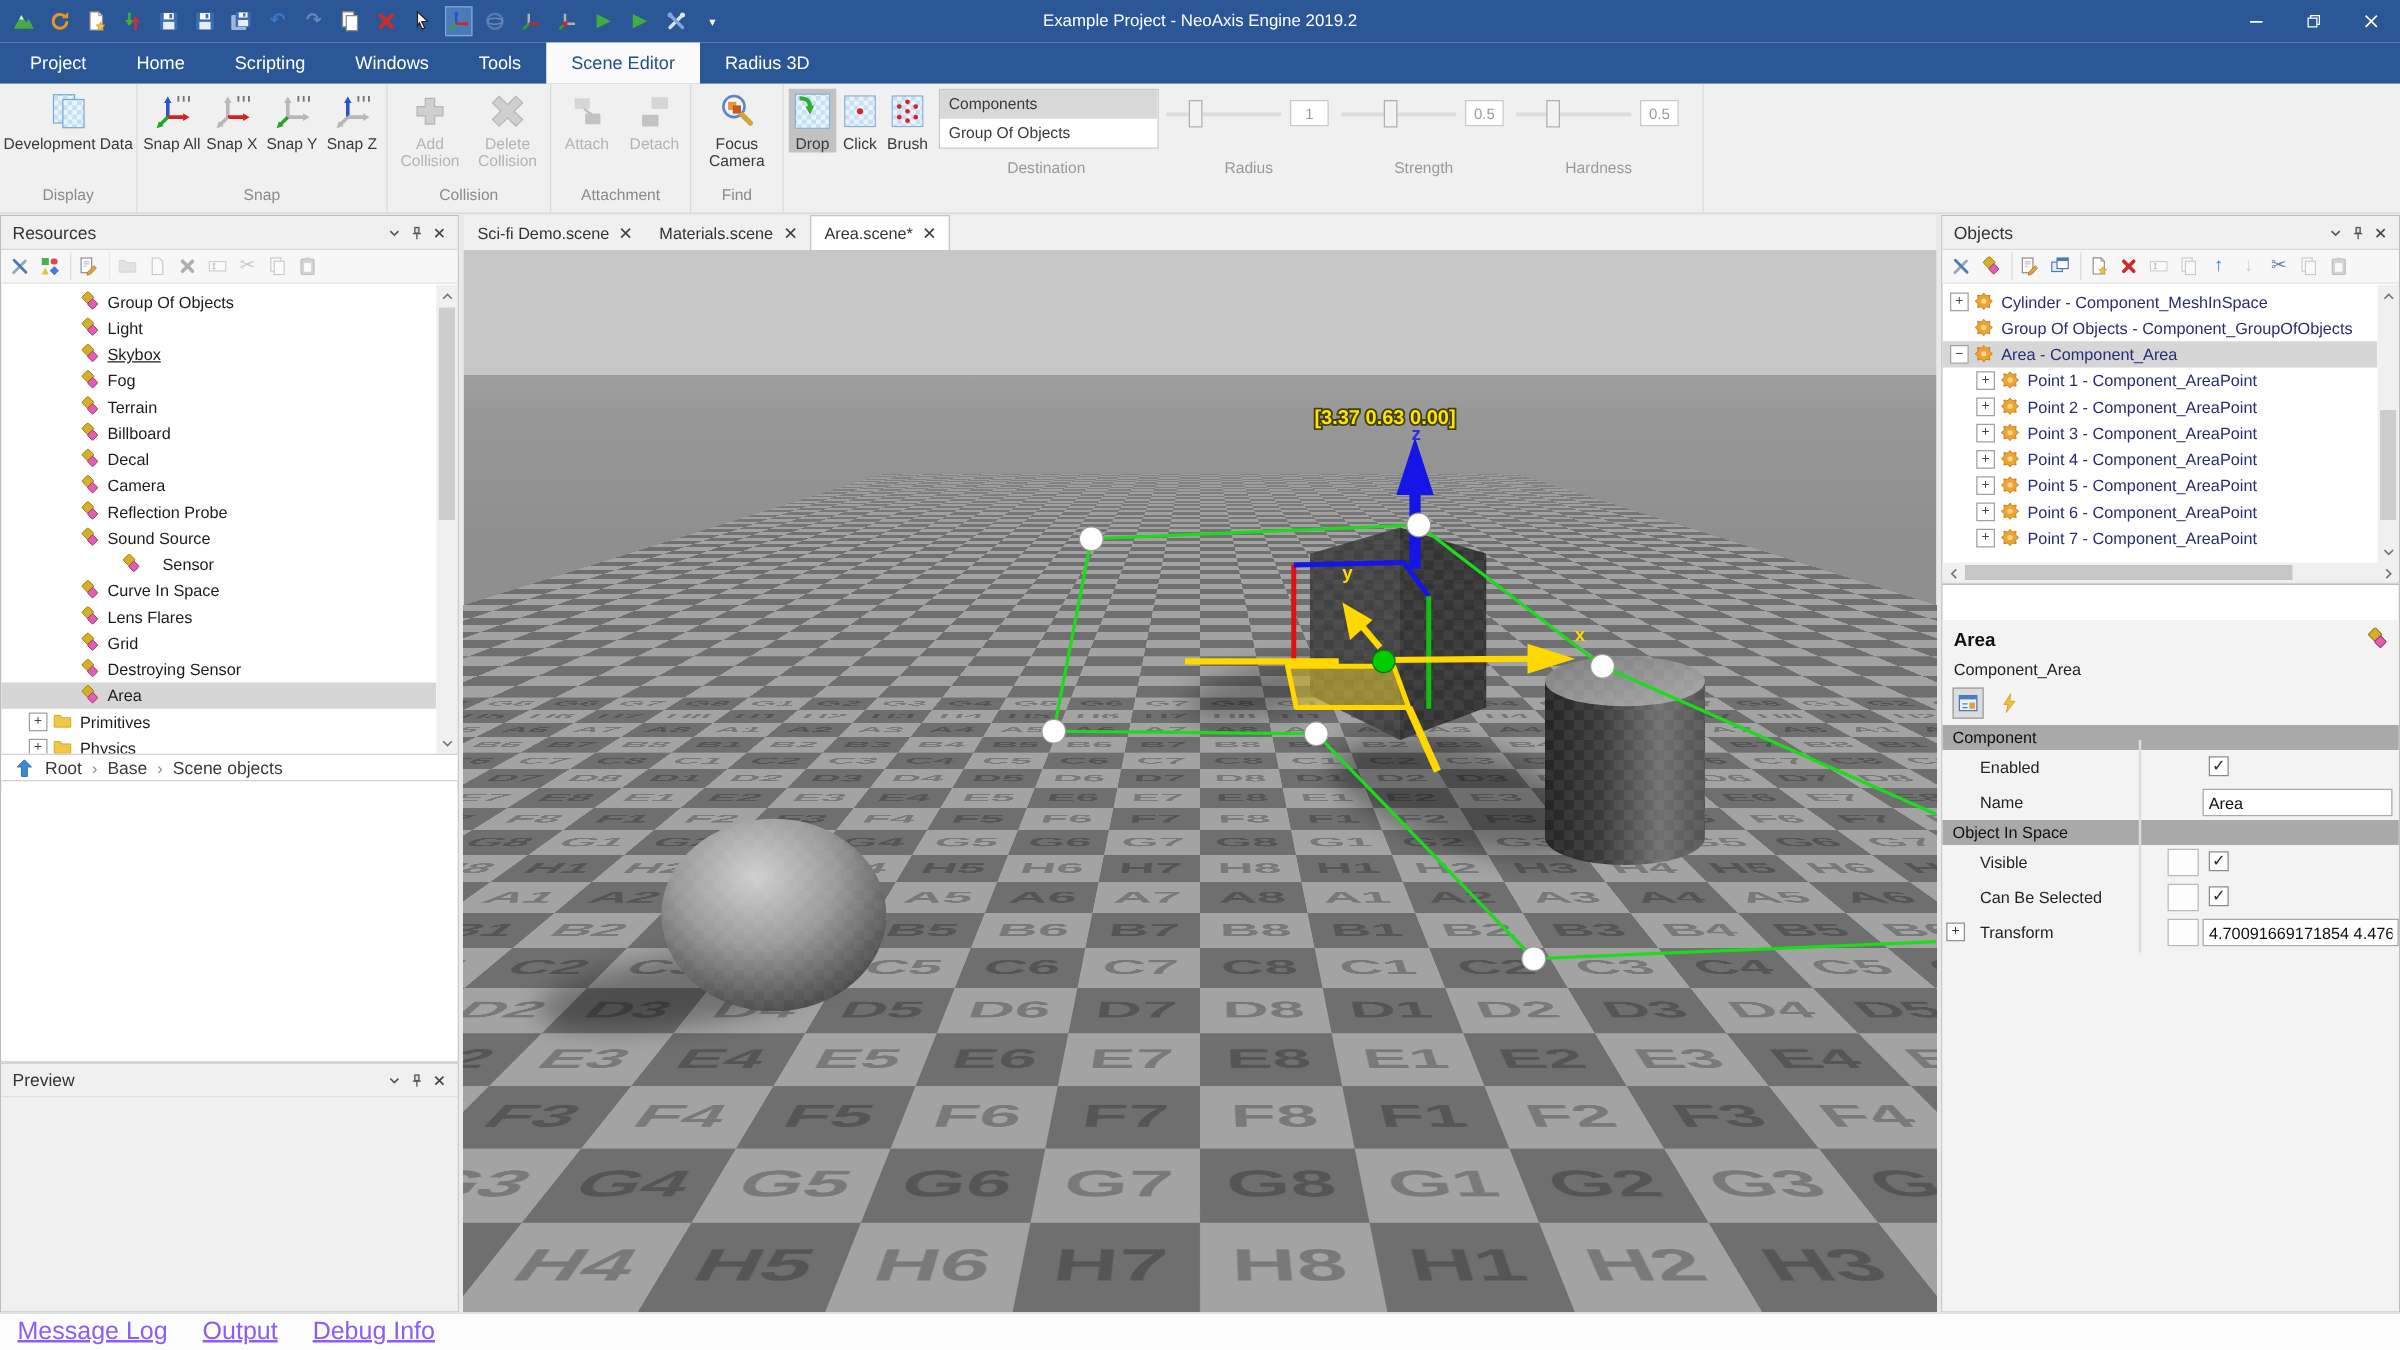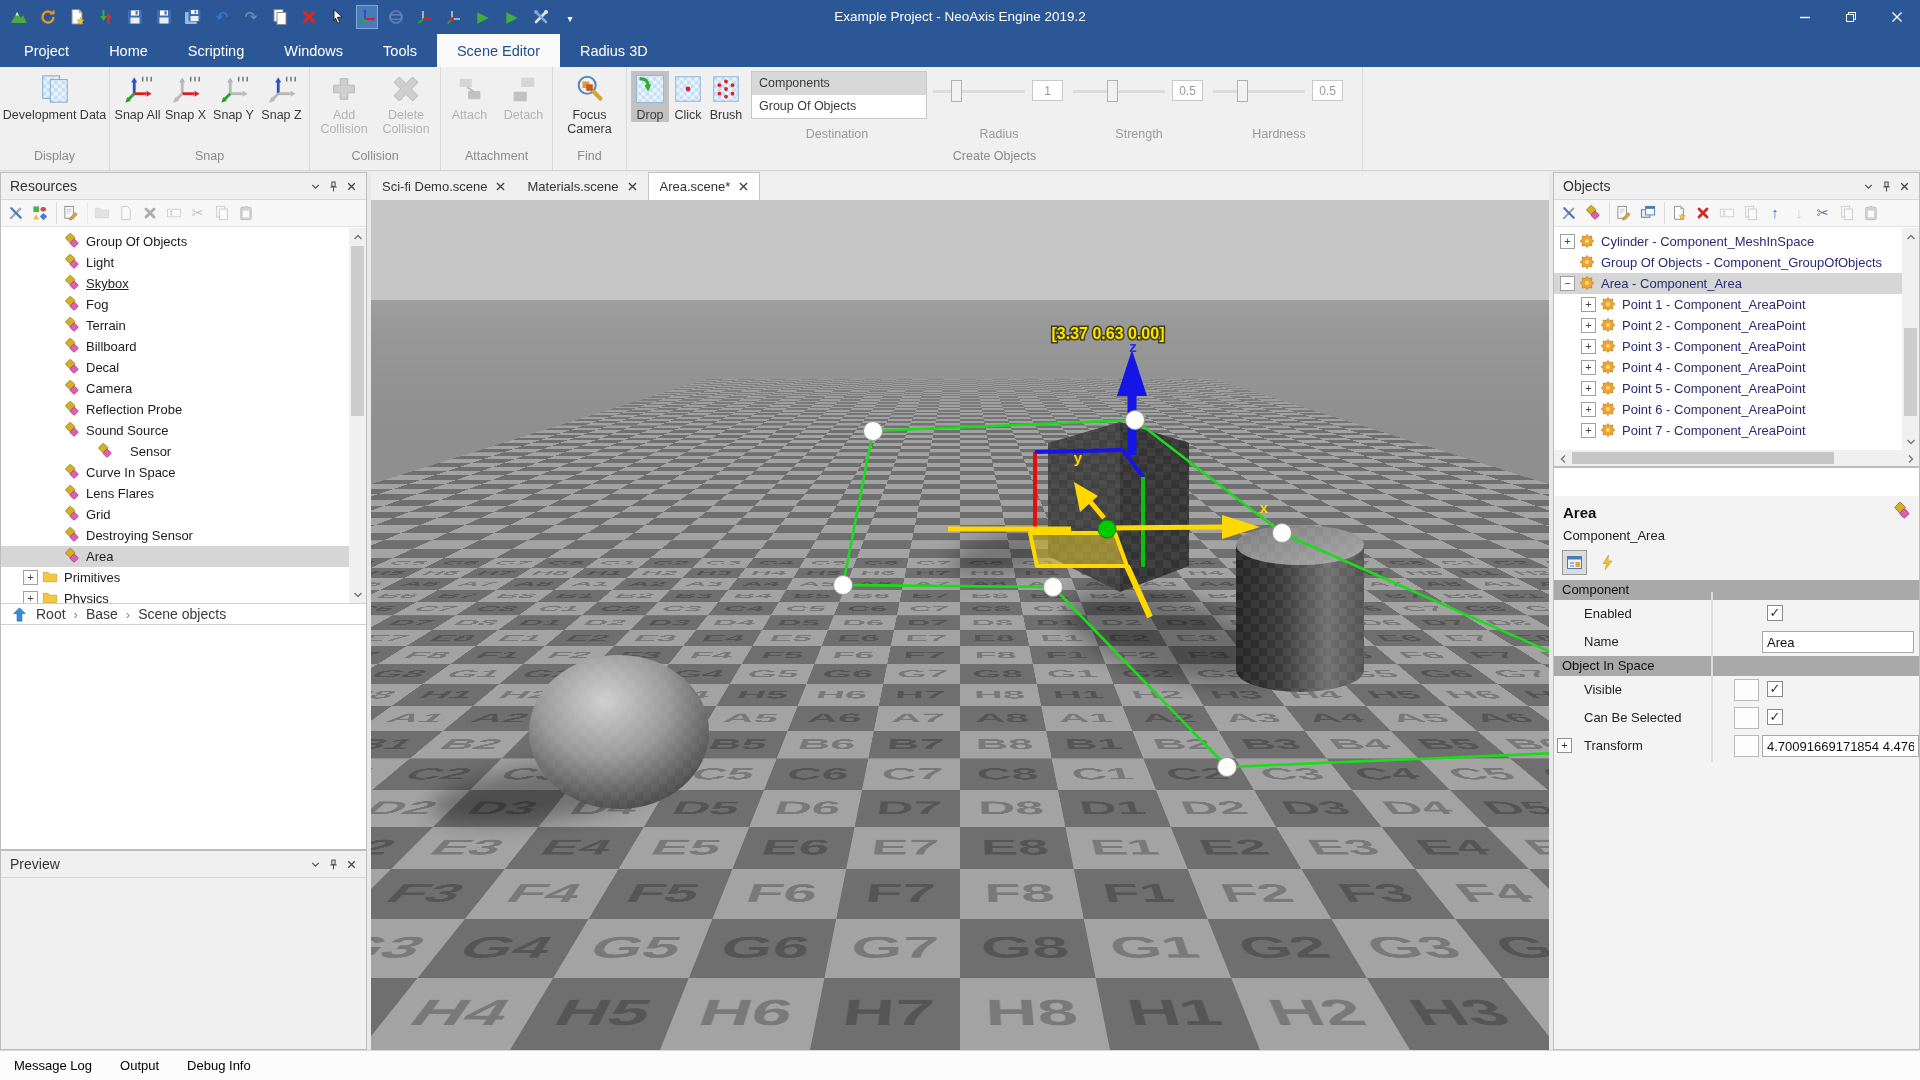--- a/index.html
+++ b/index.html
@@ -103,21 +103,21 @@
   .pbox { position:absolute; left:180px; top:3px; width:25px; height:22px; background:#fdfdfd; border:1px solid #b8b8b8; }
   .pinput { position:absolute; top:3px; height:22px; border:1px solid #a8a8a8; background:#fff; font-size:13px; font-family:inherit; padding:0 4px; color:#111; }
   .pexp { position:absolute; left:3px; top:6px; width:15px; height:15px; border:1px solid #909090; background:#fff; font-size:11px; line-height:13px; text-align:center; color:#333; }
   #set-divider { position:absolute; left:157px; top:96px; width:2px; height:170px; background:#dedede; }
   .stab { width:25px; height:25px; display:inline-flex; align-items:center; justify-content:center; border:1px solid transparent; margin-right:4px; }
   .stab svg { width:17px; height:17px; }
   .stab.sel { background:#dcdcdc; border-color:#9a9a9a; }
 
   
   #statusbar { position:absolute; left:0; top:1050px; width:1920px; height:30px; background:#fcfcfc; border-top:1px solid #d8d8d8; display:flex; align-items:center; padding-left:14px; gap:28px; }
-  .stab-item { font-size:13px; color:#000000; }
+  .stab-item { font-size:20px; color:#8b5cf6;text-decoration:underline; }
 </style>
 </head>
 <body>
 
 <svg width="0" height="0" style="position:absolute">
   <defs>
     <pattern id="pchk" width="8" height="8" patternUnits="userSpaceOnUse">
       <rect width="8" height="8" fill="#eaf4fd"></rect>
       <rect width="4" height="4" fill="#c7dff5"></rect>
       <rect x="4" y="4" width="4" height="4" fill="#c7dff5"></rect>
@@ -590,21 +590,20 @@
           </div>
 
           <div class="sunit">
             <div class="strack"></div>
             <div class="shandle" style="left: 28px;"></div>
             <div class="sval">0.5</div>
             <div class="sublabel">Hardness</div>
           </div>
 
       </div>
-      <div class="rglabel">Create Objects</div>
     </div>
     <div class="rgroup" style="flex:1;border-right:none"></div>
   </div>
 
   <div class="panel" style="left:0;top:172px;width:367px;height:678px">
     <div class="phead">
       <span>Resources</span>
         <span class="sp"></span>
       <span class="hicon">
           <svg viewBox="0 0 16 16">

